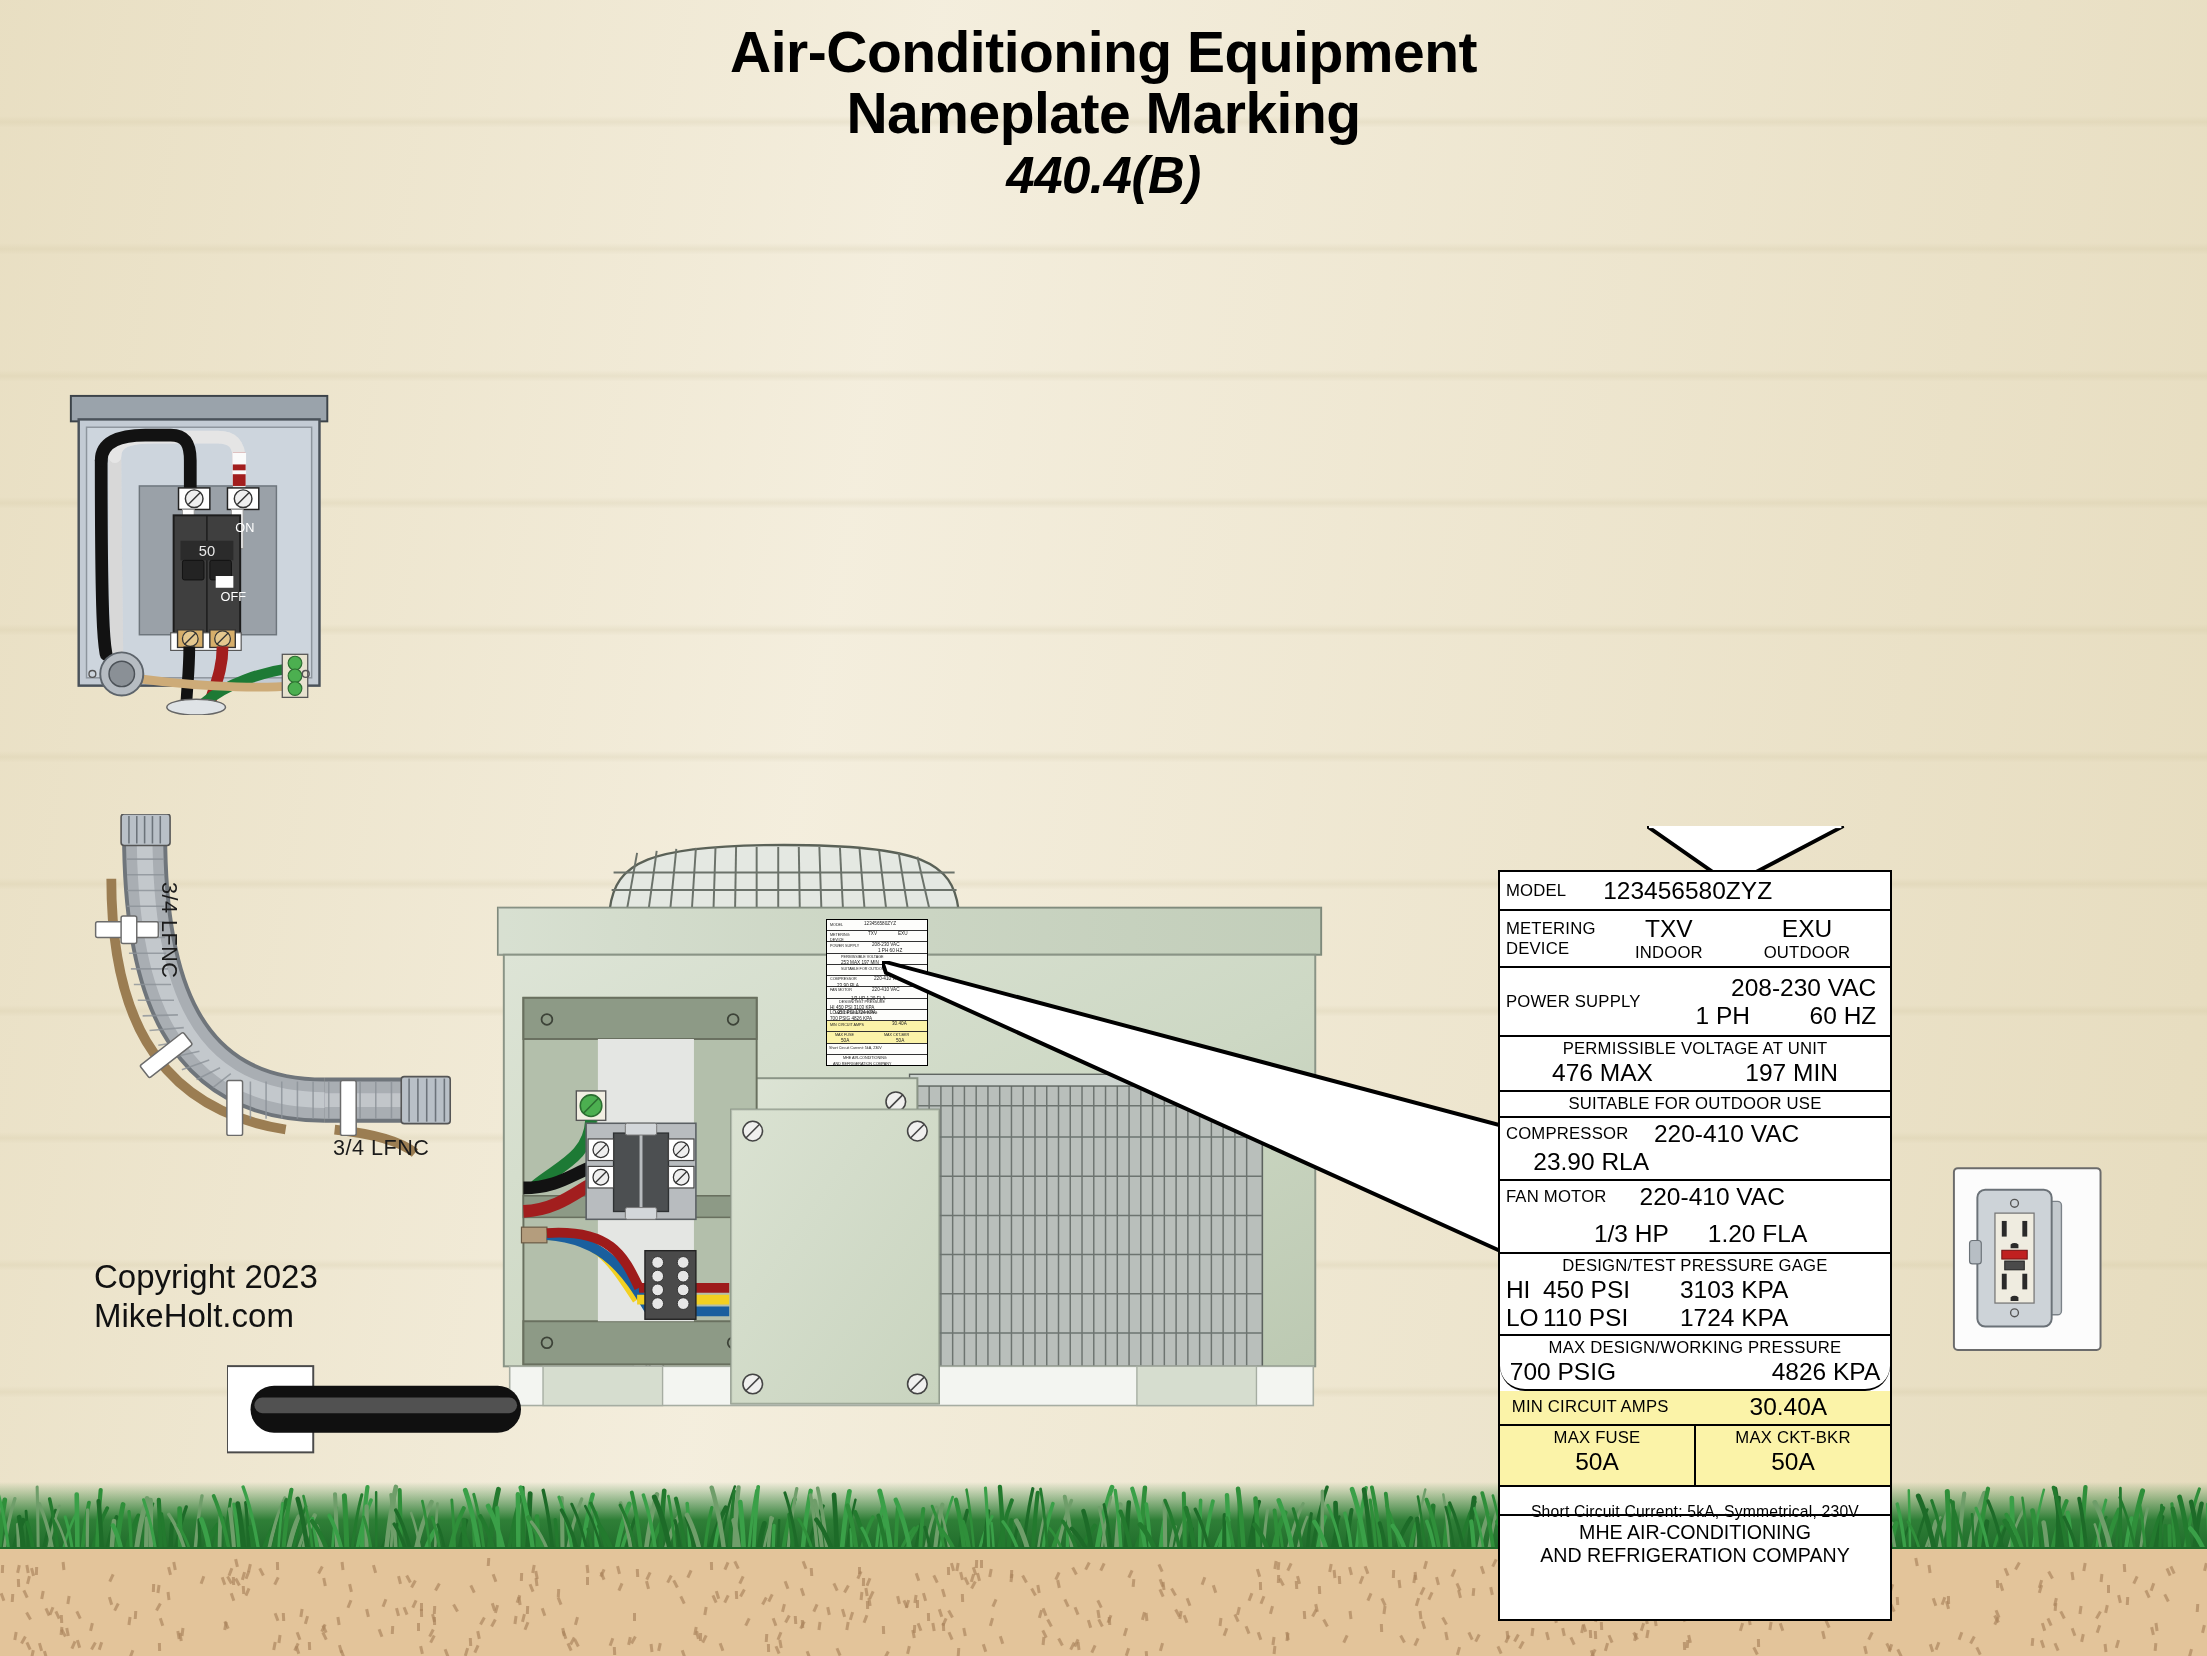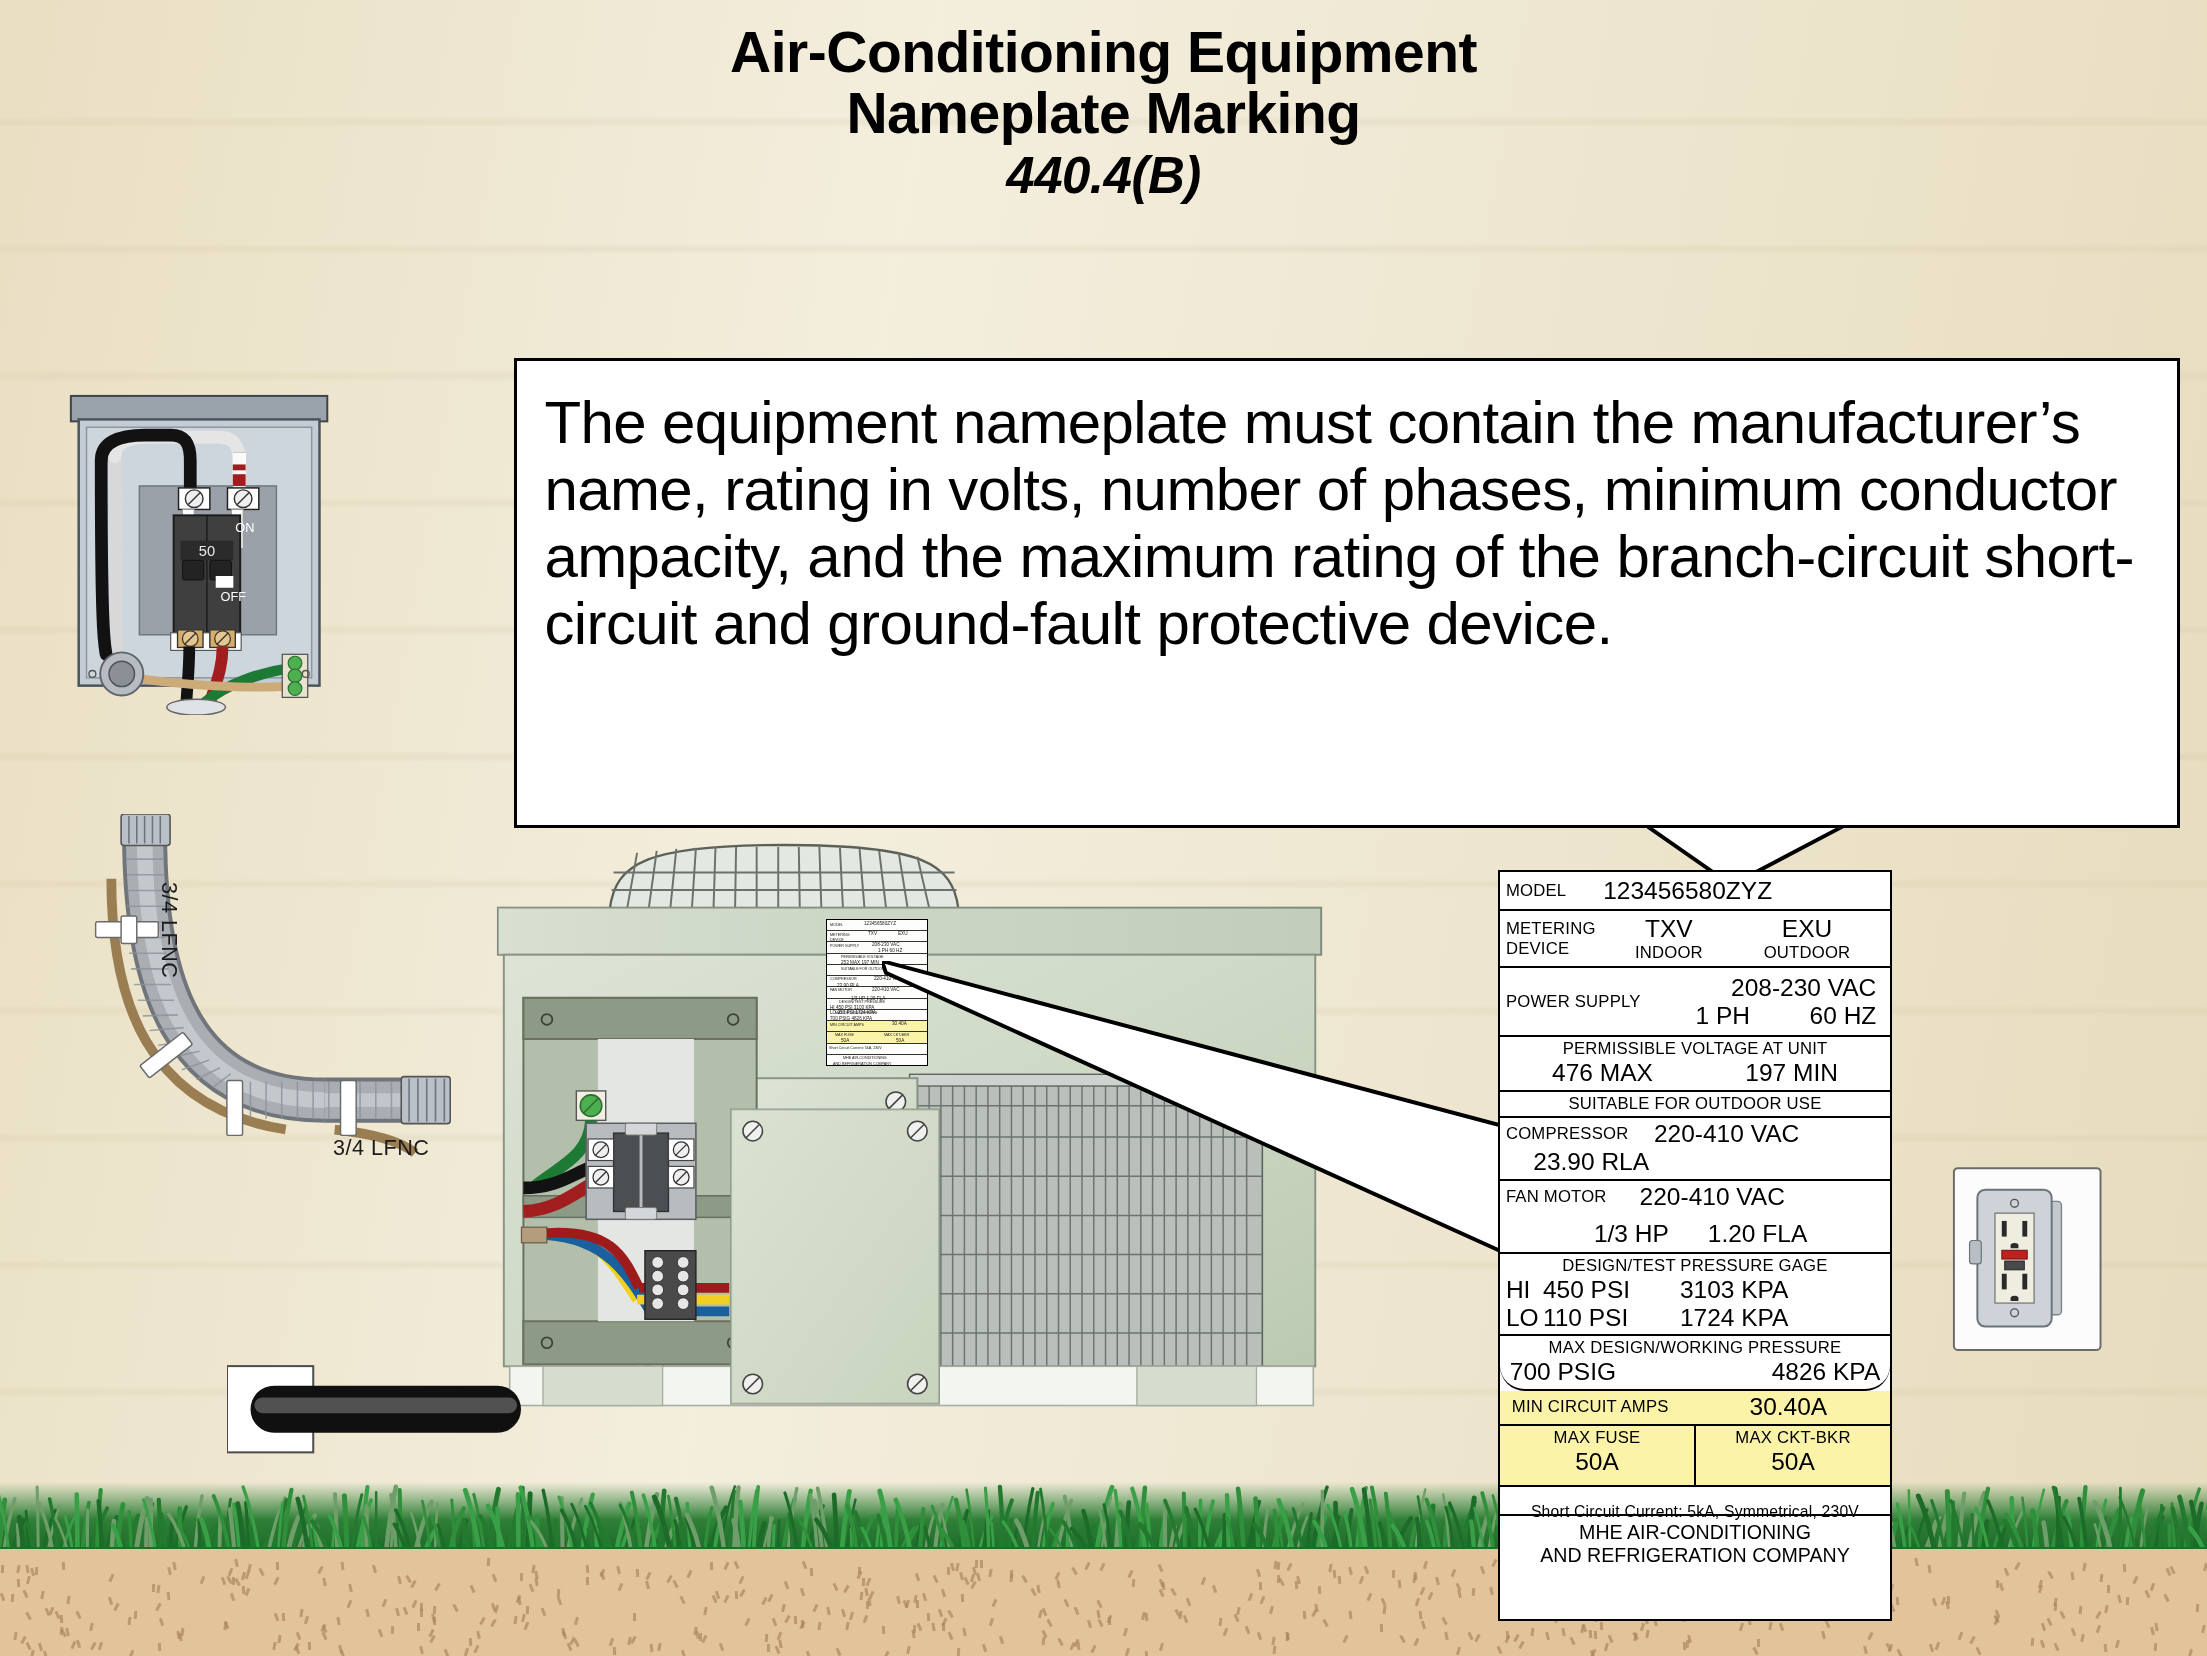--- a/index.html
+++ b/index.html
@@ -1520,23 +1520,20 @@
 
   <svg class="leader" width="667" height="314" viewBox="0 0 680 320">
     <polygon points="0,0 640,170 640,300 4,12" fill="#ffffff" stroke="#000000" stroke-width="4"></polygon>
   </svg>
 
   <svg class="callout-tail" width="216" height="69" viewBox="0 0 220 70">
     <polygon points="0,0 200,0 86,60" fill="#ffffff" stroke="#000000" stroke-width="4"></polygon>
     <rect x="2" y="-6" width="196" height="8" fill="#ffffff"></rect>
   </svg>
 
-  <div class="callout">
-    <p>The equipment nameplate must contain the manufacturer’s name, rating in volts, number of phases, minimum conductor ampacity, and the maximum rating of the branch-circuit short-circuit and ground-fault protective device.</p>
-  </div>
 
   <div class="nameplate">
 
     <div class="np-row" style="height:39px;">
       <div class="flexrow" style="height:100%;">
         <span class="np-lab">MODEL</span>
         <span class="np-val" style="margin-left:37px;">123456580ZYZ</span>
       </div>
     </div>
 
@@ -1646,15 +1643,19 @@
     <div class="np-row np-center" style="height:29px;">
       <div class="np-lab" style="font-size:15.7px;padding-top:14px;">Short Circuit Current: 5kA, Symmetrical, 230V</div>
     </div>
 
     <div class="np-row np-center" style="height:55px;border-bottom:none;">
       <div class="np-val" style="font-size:19.6px;padding-top:3.9px;">MHE AIR-CONDITIONING</div>
       <div class="np-val" style="font-size:19.6px;">AND REFRIGERATION COMPANY</div>
     </div>
   </div>
 
+  <div class="copyright">
+    <div>Copyright 2023</div>
+    <div>MikeHolt.com</div>
+  </div>
 
 </div>
 
 
 </body></html>

